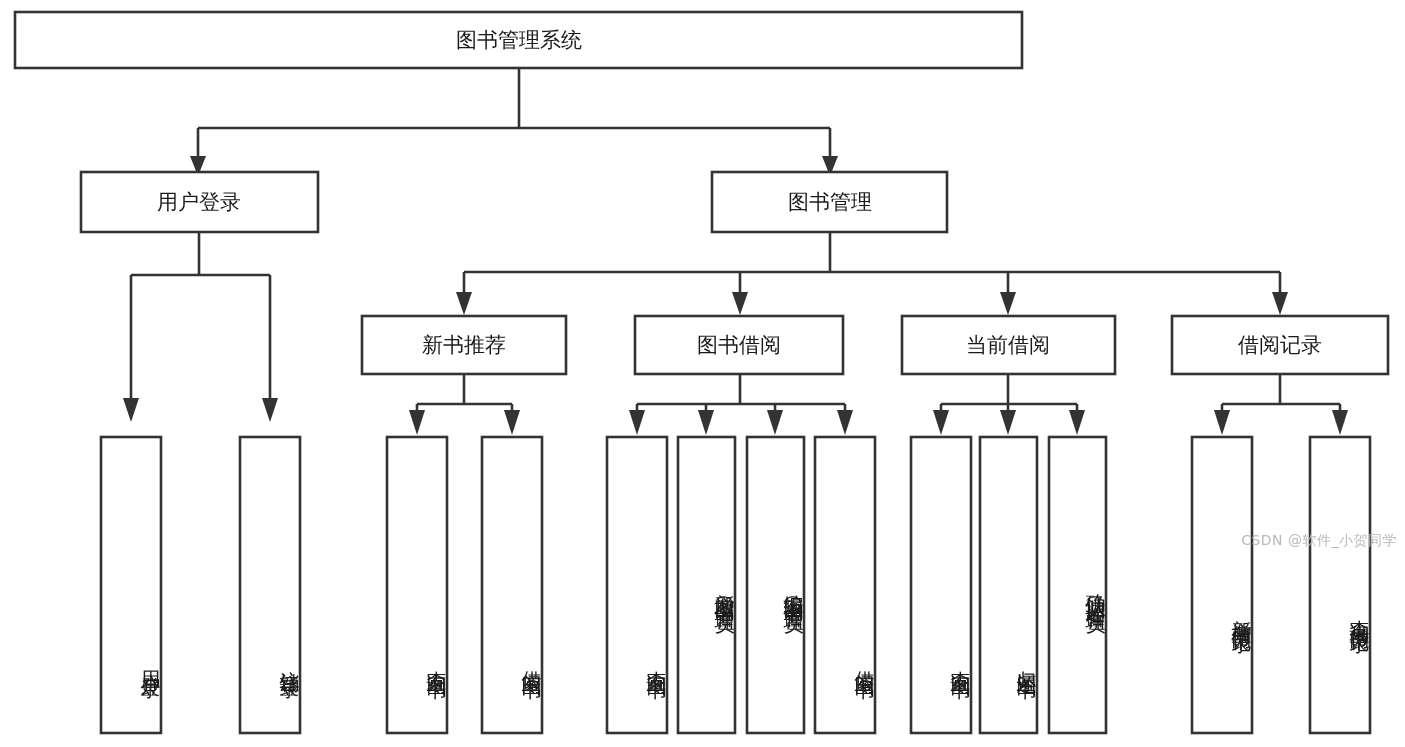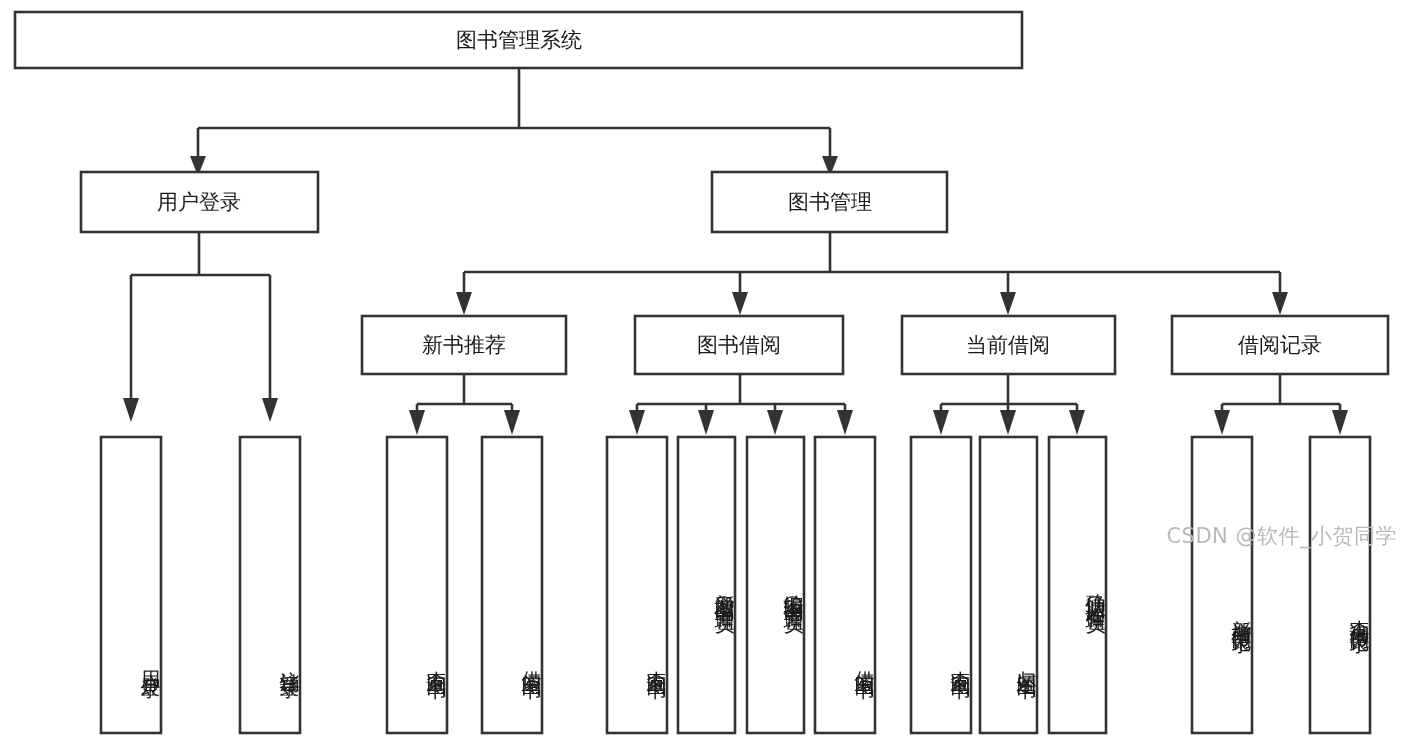--- a/index.html
+++ b/index.html
@@ -62,21 +62,21 @@
     align-items: flex-start;
     justify-content: center;
     white-space: nowrap;
     pointer-events: none;
   }
   .watermark {
     position: absolute;
     right: 8px;
     bottom: 4px;
     font-family: "DejaVu Sans", "Liberation Sans", sans-serif;
-    font-size: 21px;
+    font-size: 14px;
     color: #b9b9b9;
     letter-spacing: 0.5px;
     white-space: nowrap;
   }
 </style>
 </head>
 <body>
 
 <div id="diagram-root">
 

